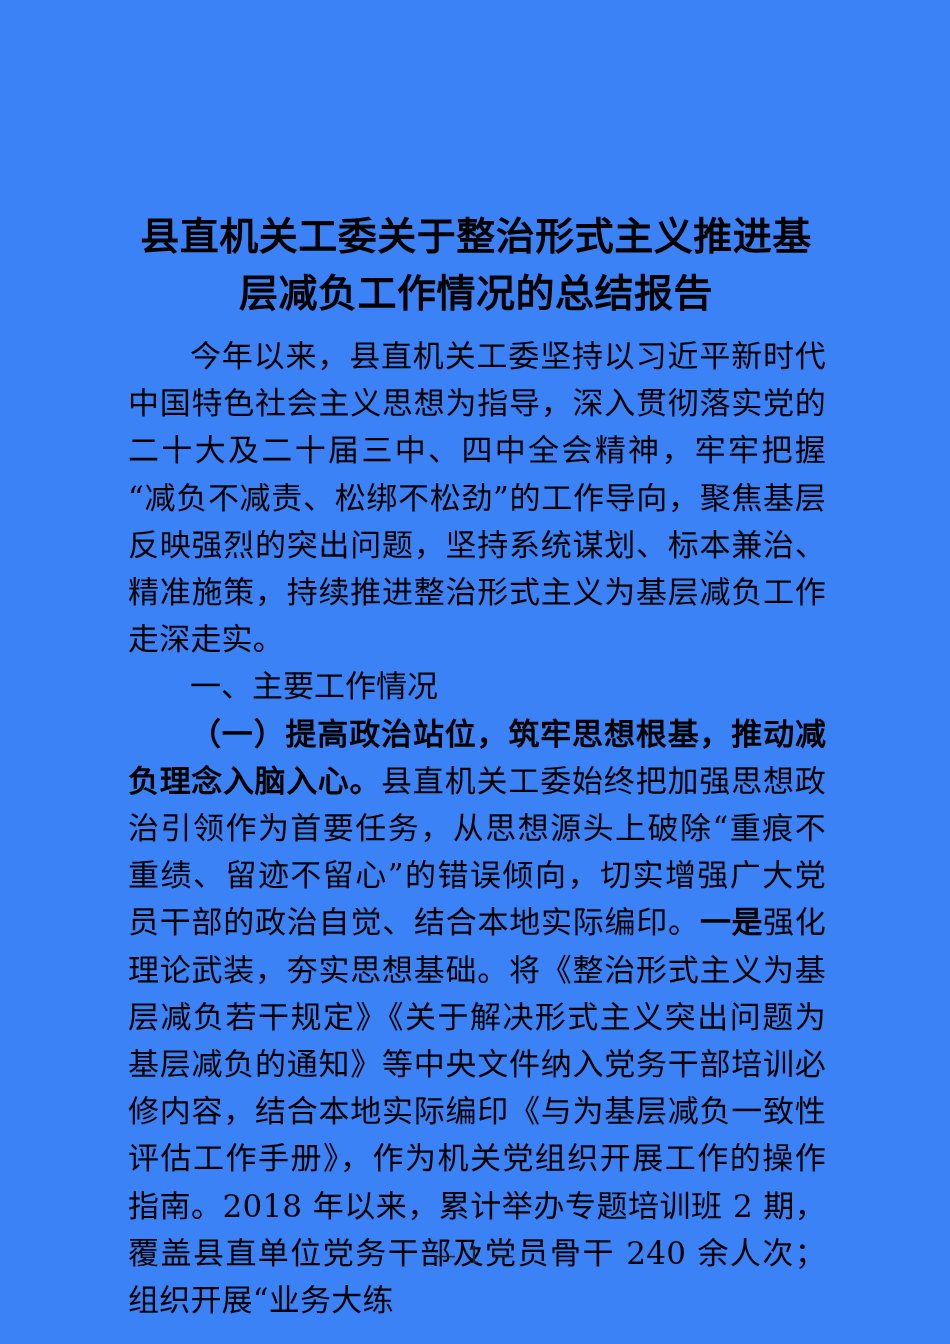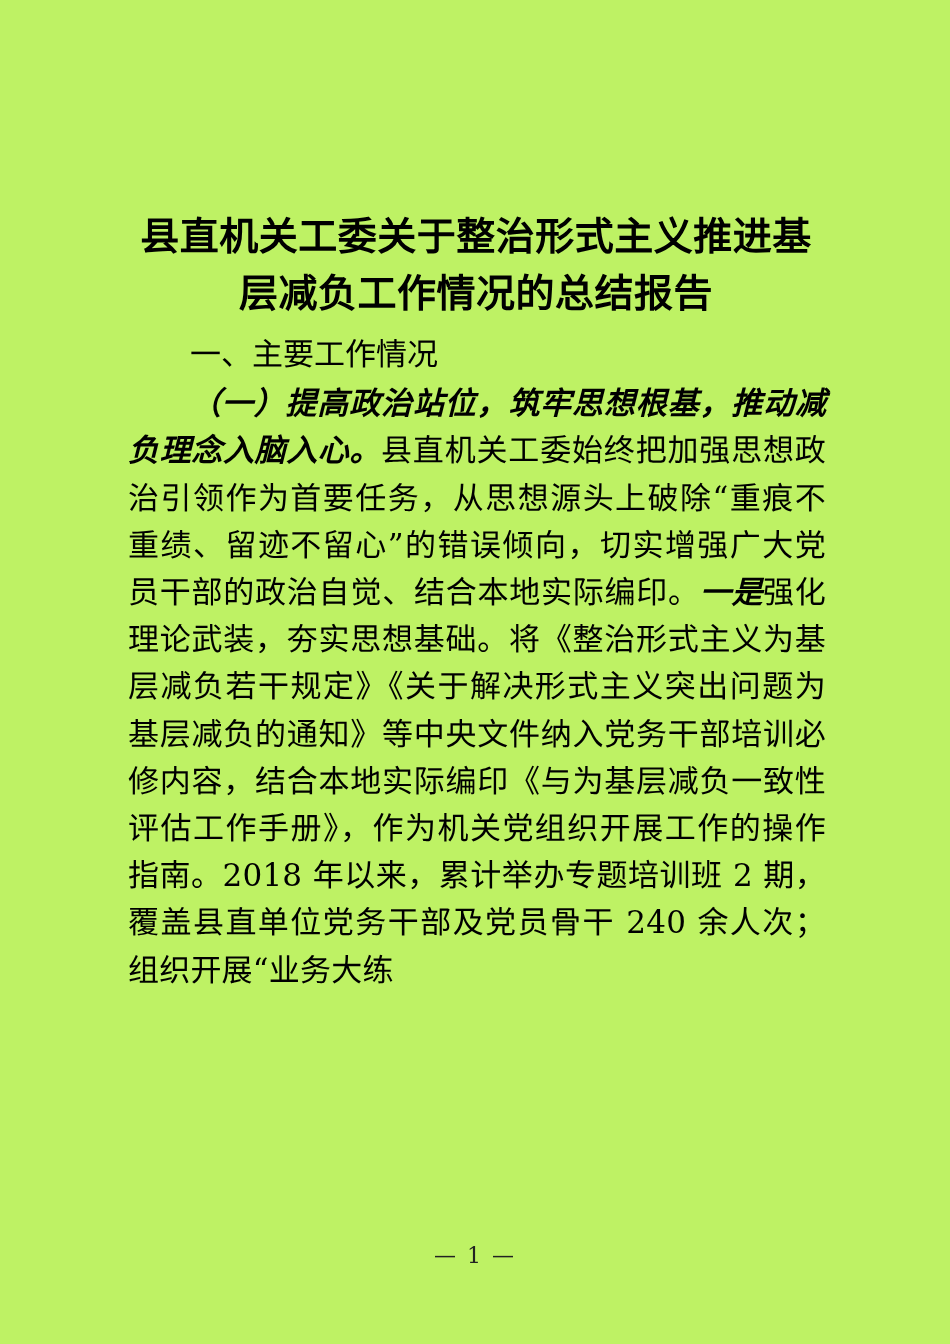--- a/index.html
+++ b/index.html
@@ -12,21 +12,21 @@
   body {
     font-family: "DejaVu Serif", "Liberation Serif", serif;
     color: #000000;
   }
 
   .page {
     position: relative;
     width: 950px;
     height: 1344px;
     margin: 0 auto;
-    background: #bef264;
+    background: #3b82f6;
     box-sizing: border-box;
     overflow: hidden;
   }
 
   
   .doc-title {
     position: absolute;
     left: 128px;
     top: 182px;
     width: 696px;
@@ -58,28 +58,27 @@
 
   .para.indent {
     text-indent: 2em;
   }
 
   .heading-1 {
     font-size: 31px;
     line-height: 47.2px;
     margin: 0;
     text-indent: 2em;
-    font-family: Liberation Mono, monospace;
+    font-family: Liberation Sans, sans-serif;
   }
 
   .strong-run {
     font-weight: 700;
     font-family: "DejaVu Sans", "Liberation Sans", sans-serif;
     letter-spacing: 0;
-    font-style: italic;
   }
 
   
   .page-footer {
     position: absolute;
     left: 0;
     top: 1243px;
     width: 950px;
     text-align: center;
     font-size: 22px;
@@ -90,20 +89,21 @@
 </style>
 </head>
 <body>
 
 <div class="page">
 
   <h1 class="doc-title">县直机关工委关于整治形式主义推进基层减负工作情况的总结报告</h1>
 
   <div class="body-col">
 
+    <p class="para indent">今年以来，县直机关工委坚持以习近平新时代中国特色社会主义思想为指导，深入贯彻落实党的二十大及二十届三中、四中全会精神，牢牢把握“减负不减责、松绑不松劲”的工作导向，聚焦基层反映强烈的突出问题，坚持系统谋划、标本兼治、精准施策，持续推进整治形式主义为基层减负工作走深走实。</p>
 
     <p class="heading-1">一、主要工作情况</p>
 
     <p class="para indent"><span class="strong-run">（一）提高政治站位，筑牢思想根基，推动减负理念入脑入心。</span><span>县直机关工委始终把加强思想政治引领作为首要任务，从思想源头上破除“重痕不重绩、留迹不留心”的错误倾向，切实增强广大党员干部的政治自觉、结合本地实际编印。</span><span class="strong-run">一是</span><span>强化理论武装，夯实思想基础。将《整治形式主义为基层减负若干规定》《关于解决形式主义突出问题为基层减负的通知》等中央文件纳入党务干部培训必修内容，结合本地实际编印《与为基层减负一致性评估工作手册》，作为机关党组织开展工作的操作指南。2018 年以来，累计举办专题培训班 2 期，覆盖县直单位党务干部及党员骨干 240 余人次；组织开展“业务大练</span></p>
 
   </div>
 
   <div class="page-footer">— 1 —</div>
 
 </div>

